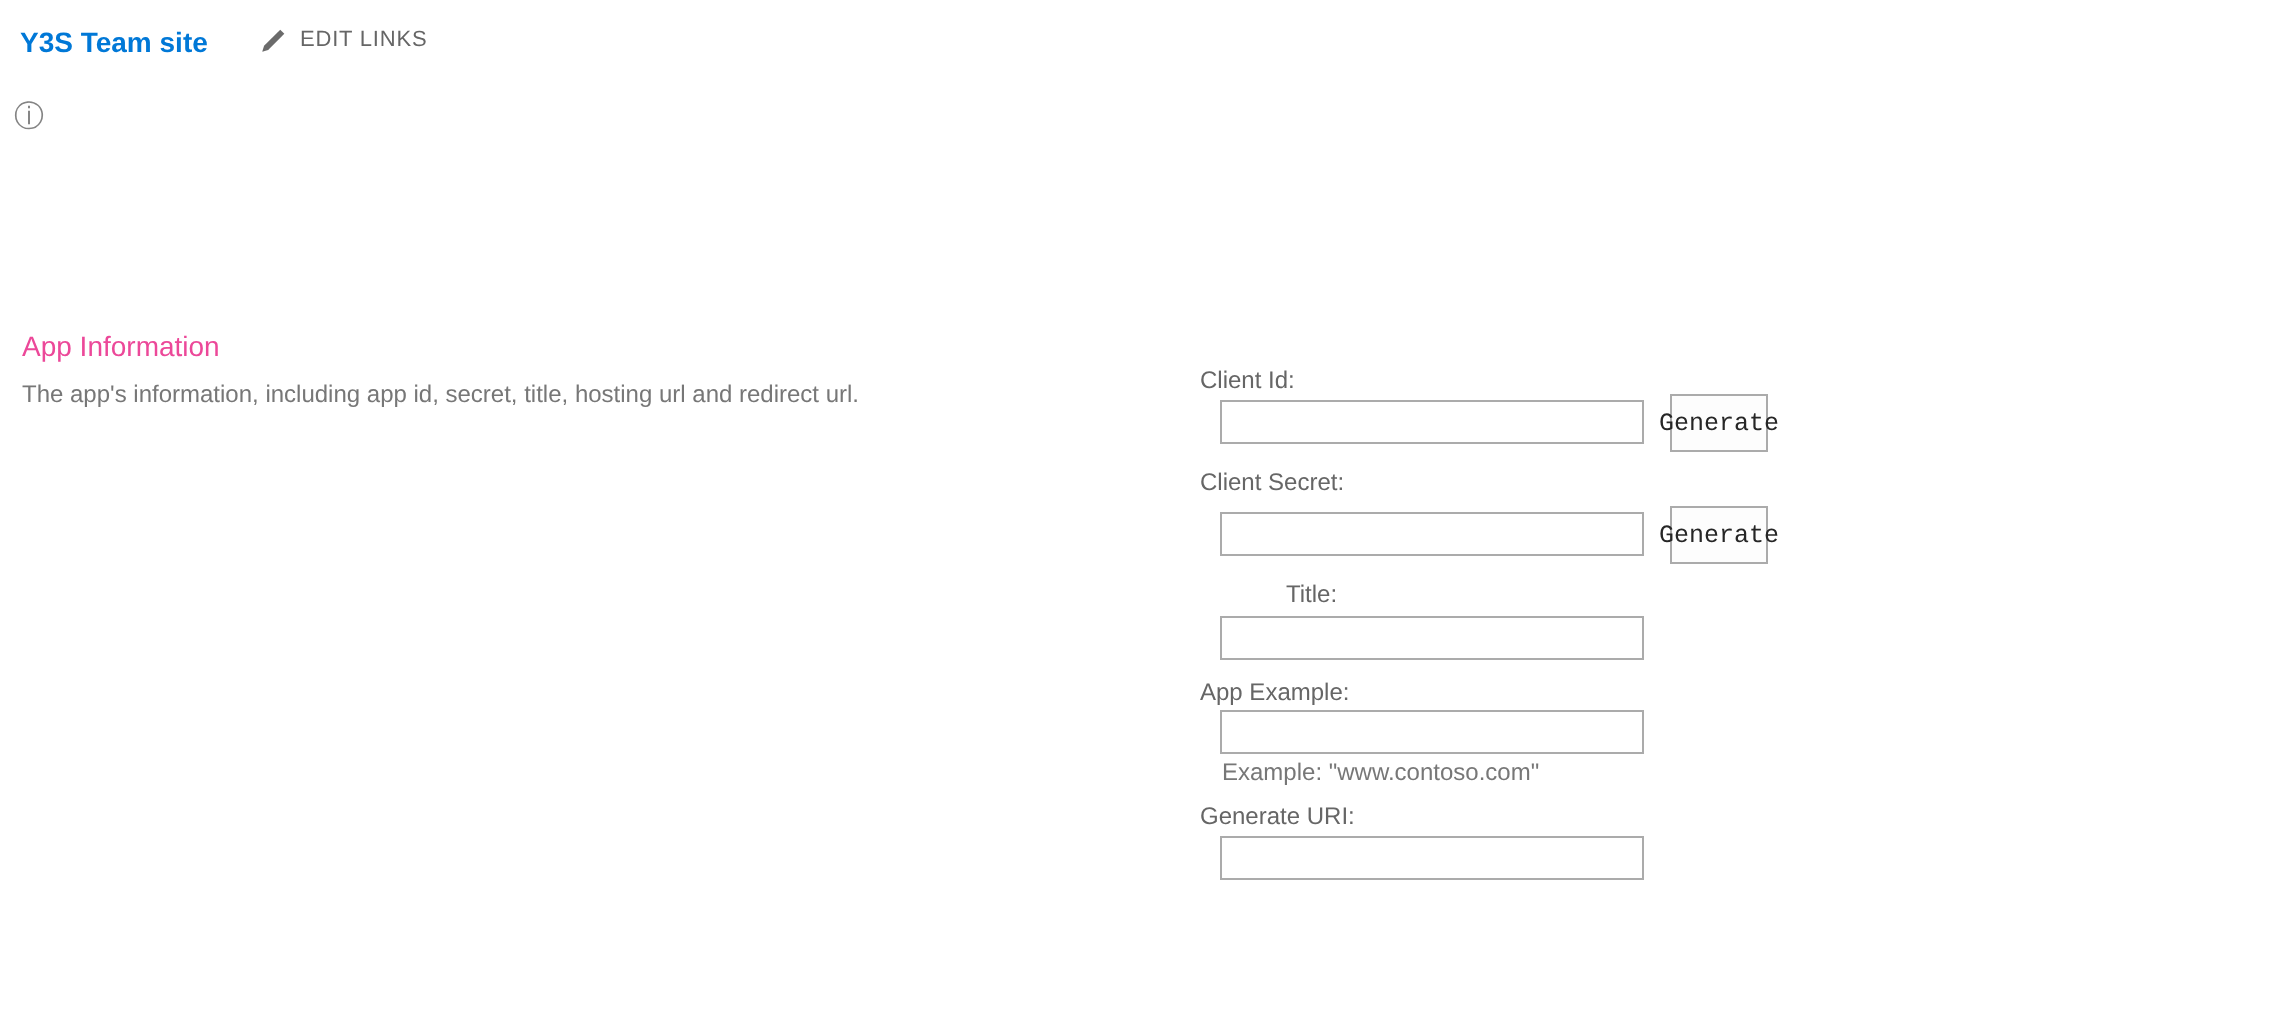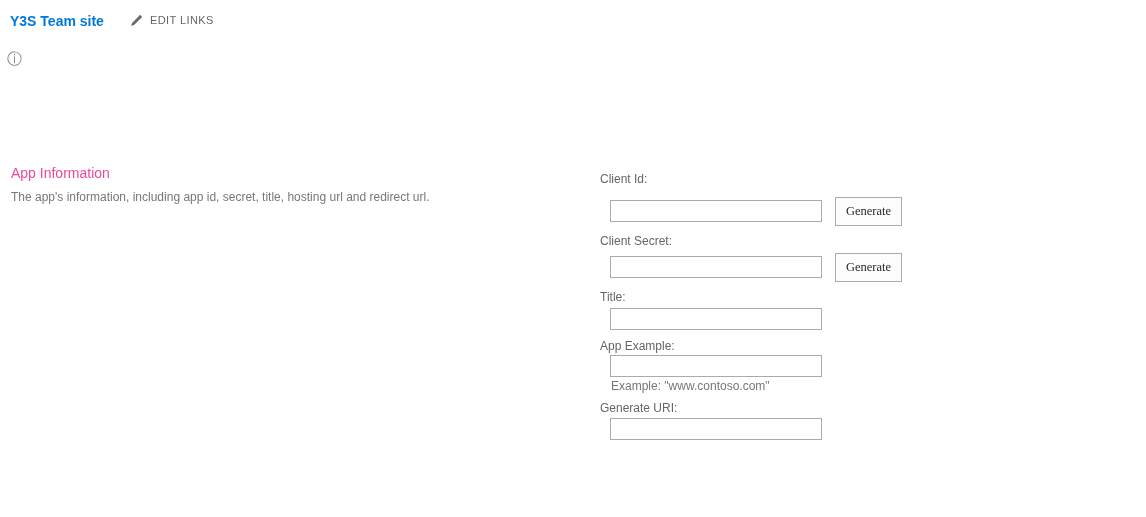--- a/index.html
+++ b/index.html
@@ -95,48 +95,48 @@
     background: #ffffff;
     padding: 1px 4px;
     font-family: inherit;
     font-size: 12px;
     color: #333333;
     outline: none;
   }
   .generate-btn {
     position: absolute;
     left: 835px;
-    width: 67px;
+    width: 49px;
     height: 29px;
     background: #fdfdfd;
     border: 1px solid #ababab;
-    font-family: Liberation Serif, serif;
+    font-family: Liberation Mono, monospace;
     font-size: 12.5px;
     color: #262626;
     display: flex;
     align-items: center;
     justify-content: center;
     cursor: pointer;
   }
   .example-text {
     position: absolute;
     left: 611px;
     font-size: 12px;
     color: #777777;
     white-space: nowrap;
   }
 
   
-  .lbl-client-id     { top: 172px; }
+  .lbl-client-id     { top: 183px; }
   .inp-client-id     { top: 200px; }
   .btn-client-id     { top: 197px; }
   .lbl-client-secret { top: 234px; }
   .inp-client-secret { top: 256px; }
   .btn-client-secret { top: 253px; }
-  .lbl-title         { top: 290px; }
+  .lbl-title         { top: 290px; margin-left: 43px; }
   .inp-title         { top: 308px; }
   .lbl-app-domain    { top: 339px; }
   .inp-app-domain    { top: 355px; }
   .ex-app-domain     { top: 379px; }
   .lbl-redirect-uri  { top: 401px; }
   .inp-redirect-uri  { top: 418px; }
   .ex-redirect-uri   { top: 443px; }
 </style>
 </head>
 <body>

